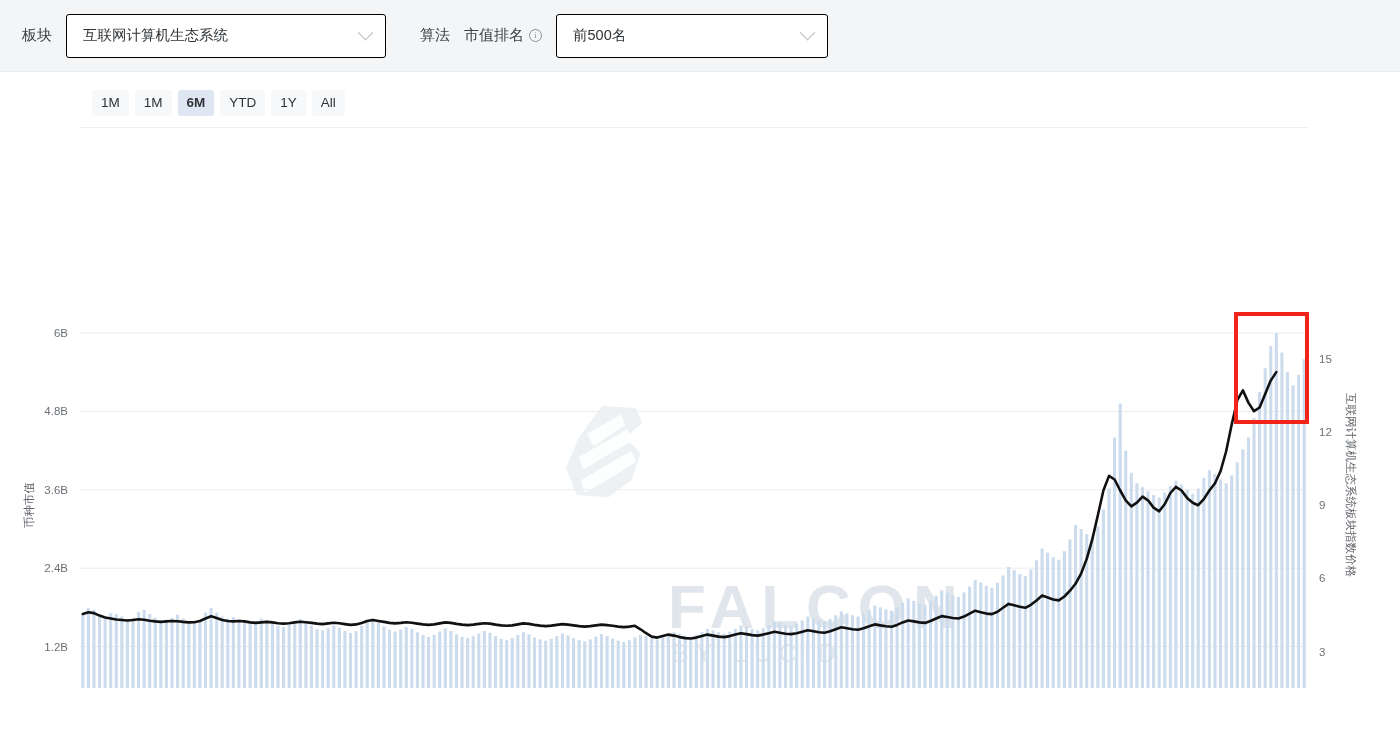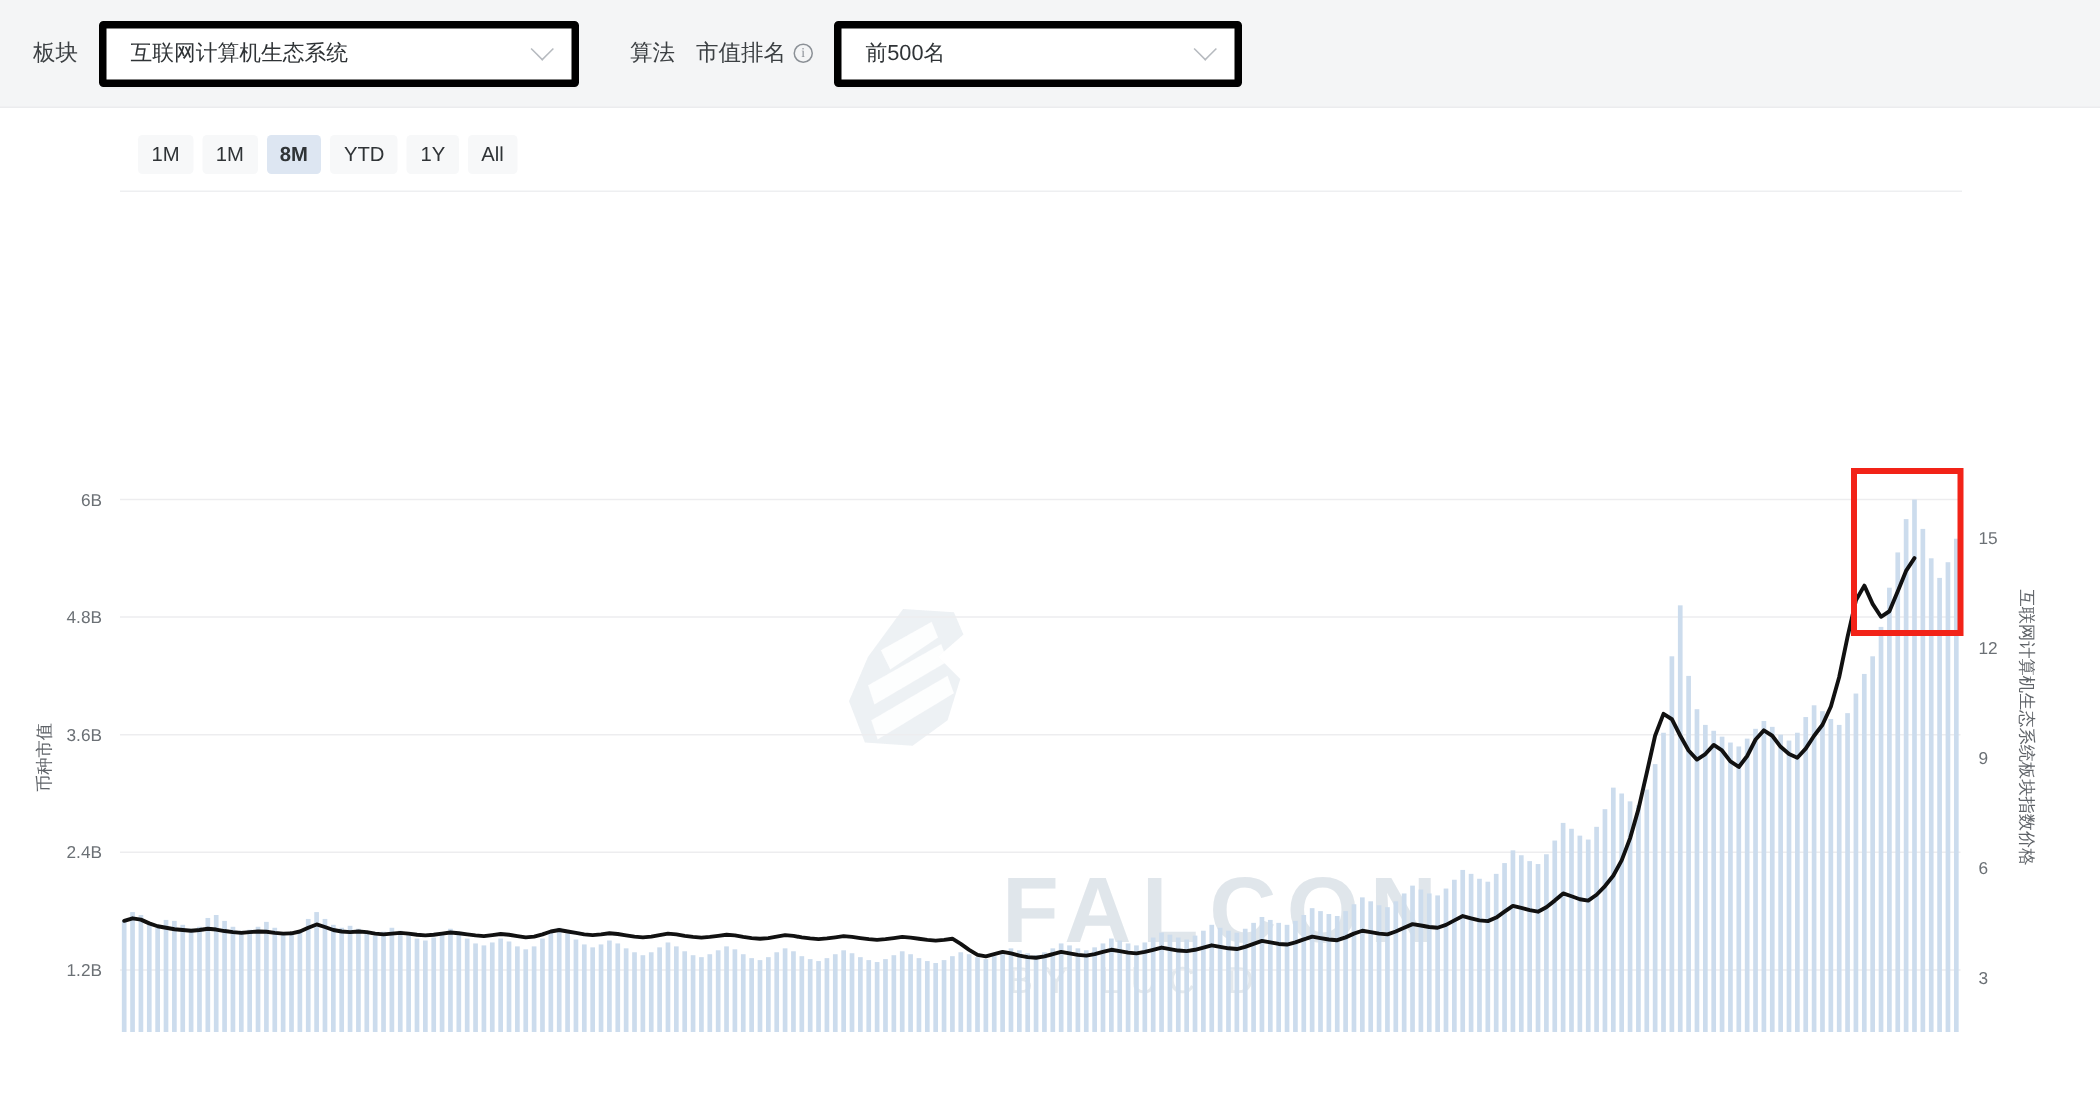--- a/index.html
+++ b/index.html
@@ -32,21 +32,21 @@
   }
   .info-icon {
     display: inline-flex; align-items: center; justify-content: center;
     width: 13px; height: 13px;
     border: 1px solid #8b9096; border-radius: 50%;
     font-size: 9px; color: #8b9096; line-height: 1;
     font-family: "Liberation Serif", serif;
   }
   .select-box {
     background: #ffffff;
-    border: 5px solid #000000;
+    border: 1px solid #000000;
     border-radius: 3px;
     height: 44px;
     display: flex; align-items: center;
     justify-content: space-between;
     padding: 0 14px 0 16px;
     font-size: 14.5px;
     color: #2f3336;
     cursor: pointer;
     box-shadow: 0 1px 1px rgba(0,0,0,0.02);
   }
@@ -125,21 +125,21 @@
       <span>前500名</span>
       <span class="chev"></span>
     </div>
   </div>
 
 </div>
 
 <div class="range-row" id="range-row">
     <div class="range-btn">1M</div>
     <div class="range-btn">1M</div>
-    <div class="range-btn active">8M</div>
+    <div class="range-btn active">6M</div>
     <div class="range-btn">YTD</div>
     <div class="range-btn">1Y</div>
     <div class="range-btn">All</div>
   </div>
 <div class="range-rule"></div>
 
 <div class="chart-wrap">
   <svg class="chart" width="1400" height="560" viewBox="0 0 1400 560">
 
     <g opacity="0.95">

